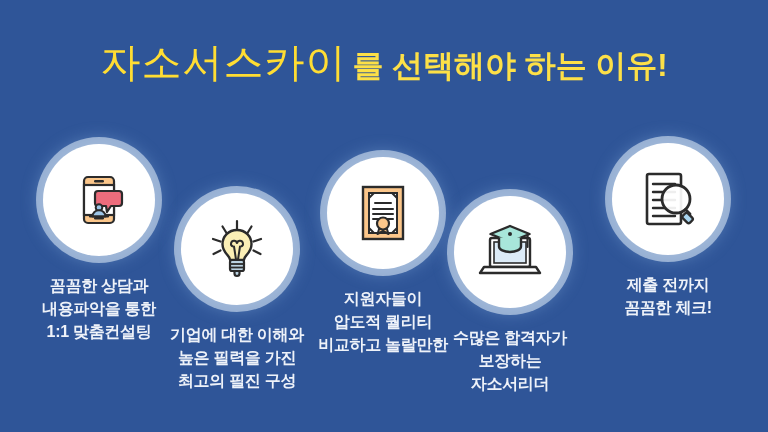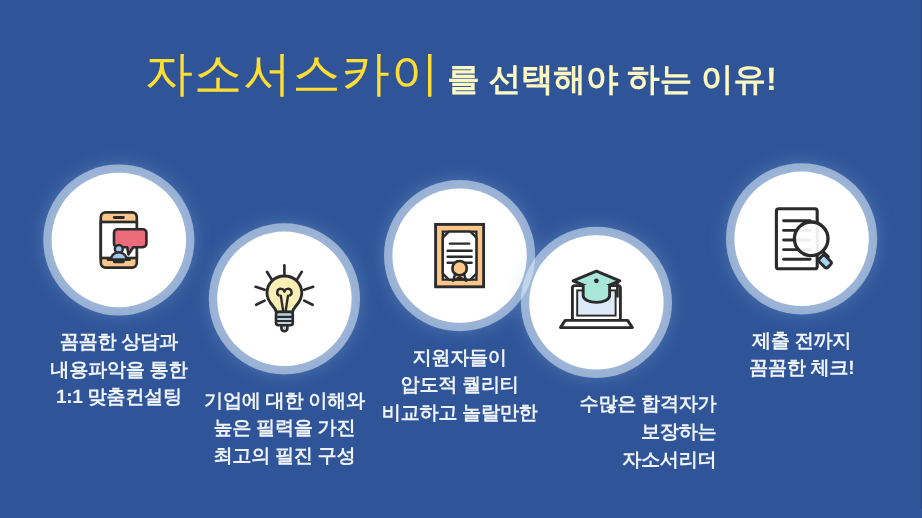--- a/index.html
+++ b/index.html
@@ -28,23 +28,23 @@
     line-height: 1;
   }
   .title-brand {
     font-size: 40px;
     font-weight: normal;
     color: #ffdd33;
     letter-spacing: 1px;
     vertical-align: baseline;
   }
   .title-rest {
-    font-size: 27px;
+    font-size: 31px;
     font-weight: bold;
-    color: #fef9c3;
+    color: #fde047;
     letter-spacing: 0px;
     margin-left: 6px;
     vertical-align: baseline;
   }
 
   
   .feature {
     position: absolute;
     width: 200px;
     text-align: center;
@@ -163,21 +163,21 @@
         </span>
       </div>
     </div>
     <div class="caption">
       <span class="line">지원자들이</span>
       <span class="line">압도적 퀄리티</span>
       <span class="line">비교하고 놀랄만한</span>
     </div>
   </div>
 
-  <div class="feature" style="left:397px; top:196px;text-align:right;">
+  <div class="feature" style="left:410px; top:196px;">
     <div class="circle-wrap">
       <div class="circle">
         <span>
           <svg width="66" height="62" viewBox="0 0 66 62">
             <rect x="13" y="17" width="40" height="29" rx="2" fill="#FFFFFF" stroke="#2B2B2B" stroke-width="2.4"></rect>
             <rect x="17" y="21" width="32" height="21" fill="#DCEBF7" stroke="#2B2B2B" stroke-width="1.6"></rect>
             <path d="M7 46h52l4 6H3z" fill="#FFFFFF" stroke="#2B2B2B" stroke-width="2.4" stroke-linejoin="round"></path>
             <path d="M33 5L13.5 13 33 21l19.5-8z" fill="#A8E6DA" stroke="#2B2B2B" stroke-width="2.4" stroke-linejoin="round"></path>
             <path d="M22 16.5v9c0 3 5 5.5 11 5.5s11-2.5 11-5.5v-9" fill="#A8E6DA" stroke="#2B2B2B" stroke-width="2.4" stroke-linejoin="round"></path>
             <circle cx="33" cy="13" r="2" fill="#2B2B2B"></circle>

